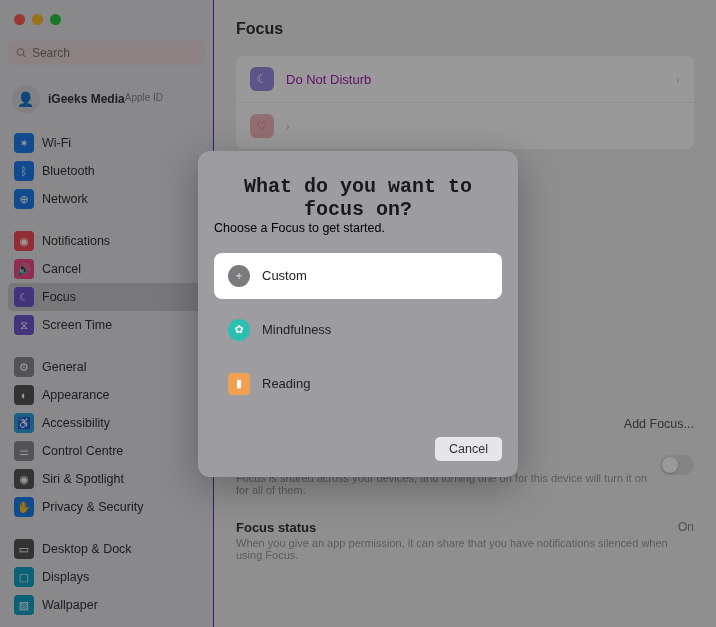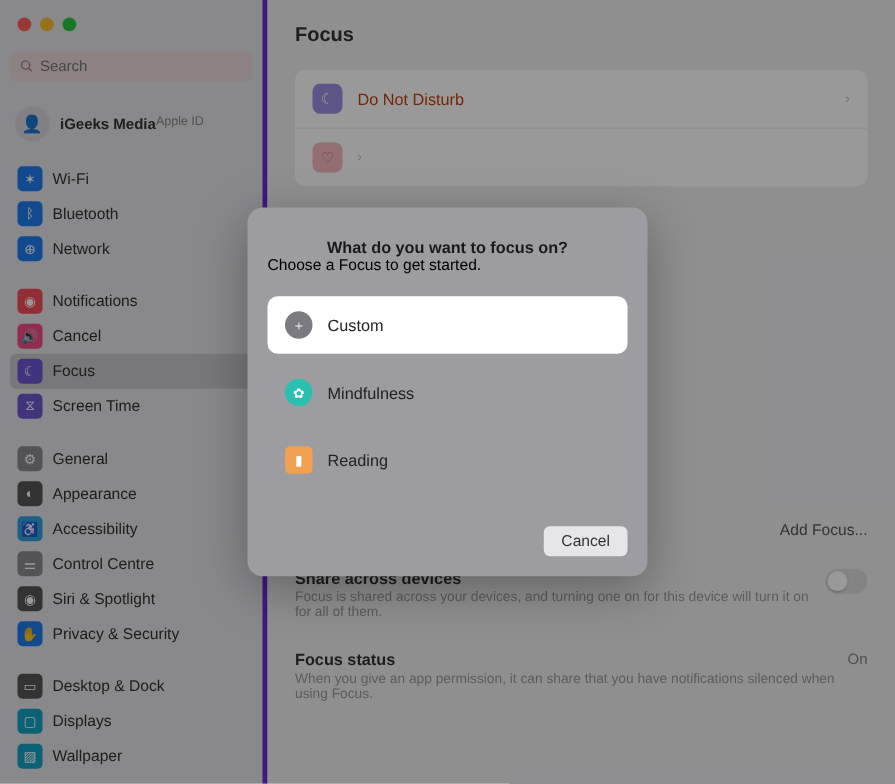--- a/index.html
+++ b/index.html
@@ -1,20 +1,20 @@
 <!DOCTYPE html>
 <html><head>
   <meta charset="utf-8">
   <style>
     * { margin: 0; padding: 0; box-sizing: border-box; font-family: -apple-system, BlinkMacSystemFont, "Segoe UI", sans-serif; }
     body { width: 716px; height: 627px; background: #e8e8ea; overflow: hidden; position: relative; }
     
     .window { display: flex; width: 100%; height: 100%; }
     
-    .sidebar { width: 214px; background: #e4e3e6; padding: 10px 8px; border-right: 4px solid #6d28d9; }
+    .sidebar { width: 214px; background: #e4e3e6; padding: 10px 8px; border-right: 1px solid #6d28d9; }
     .traffic { display: flex; gap: 7px; padding: 4px 6px 16px; }
     .traffic span { width: 11px; height: 11px; border-radius: 50%; }
     .tl-close { background: #ff5f57; }
     .tl-min { background: #febc2e; }
     .tl-max { background: #28c840; }
     
     .search-box { display: flex; align-items: center; background: #ecd9db; border-radius: 6px; padding: 5px 8px; margin-bottom: 14px; }
     .search-box svg { width: 12px; height: 12px; fill: #a67a7e; margin-right: 5px; }
     .search-box input { border: none; background: transparent; outline: none; font-size: 12px; color: #888; width: 100%; }
     
@@ -38,38 +38,38 @@
     .c-cyan { background: #13a3c7; }
     .c-dark { background: #555; }
     
     .main { flex: 1; background: #efeff1; padding: 20px 22px; overflow: hidden; }
     .main-title { font-size: 16px; font-weight: 700; color: #333; margin-bottom: 18px; }
     
     .focus-list { background: #fff; border-radius: 8px; }
     .focus-row { display: flex; align-items: center; padding: 11px 14px; border-bottom: 1px solid #eee; }
     .focus-row:last-child { border-bottom: none; }
     .focus-icn { width: 24px; height: 24px; border-radius: 6px; margin-right: 12px; display: flex; align-items: center; justify-content: center; font-size: 12px; }
-    .focus-lbl { font-size: 13px; color: #c2410c; flex: 1; }
+    .focus-lbl { font-size: 13px; color: #a21caf; flex: 1; }
     .chev { color: #bbb; font-size: 11px; }
     
     .fc-purple { background: #9b8ce3; color: #fff; }
     .fc-pink { background: #f5b8c0; color: #e8546c; }
     
     .add-focus { text-align: right; margin-top: 8px; font-size: 12.5px; color: #555; }
     
     .section { margin-top: 24px; }
     .sec-title { font-size: 13px; font-weight: 600; color: #333; }
     .sec-desc { font-size: 11px; color: #999; margin-top: 2px; }
     .toggle { float: right; width: 34px; height: 20px; background: #ddd; border-radius: 10px; position: relative; }
     .toggle::after { content: ''; width: 16px; height: 16px; background: #fff; border-radius: 50%; position: absolute; top: 2px; left: 2px; box-shadow: 0 1px 2px rgba(0,0,0,0.2); }
     .status-val { float: right; font-size: 12px; color: #888; }
     
     .overlay { position: absolute; inset: 0; background: rgba(0,0,0,0.4); display: flex; align-items: center; justify-content: center; }
     .modal { width: 320px; background: #9c9ca1; border-radius: 12px; padding: 24px 16px 16px; box-shadow: 0 10px 40px rgba(0,0,0,0.3); }
-    .modal-title { font-size: 13px; font-weight: 700; text-align: center; color: #1a1a1a; }
+    .modal-title { font-size: 20px; font-weight: 700; text-align: center; color: #1a1a1a; font-family: Liberation Mono, monospace; }
     .modal-sub { font-size: 12.5px; text-align: left; color: #000000; margin-bottom: 18px; }
     
     .opt { display: flex; align-items: center; padding: 12px 14px; border-radius: 8px; margin-bottom: 8px; cursor: default; }
     .opt.sel { background: #fff; }
     .opt-icn { width: 22px; height: 22px; border-radius: 50%; margin-right: 12px; display: flex; align-items: center; justify-content: center; font-size: 11px; }
     .opt-lbl { font-size: 13px; color: #222; }
     
     .oi-gray { background: #7a7a7f; color: #eee; }
     .oi-teal { background: #2bbfb0; color: #fff; }
     .oi-orange { background: #f0a050; color: #fff; border-radius: 4px; }

